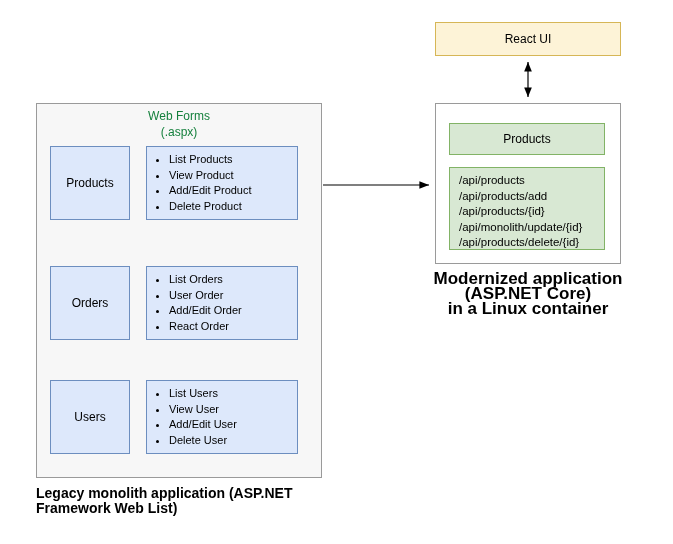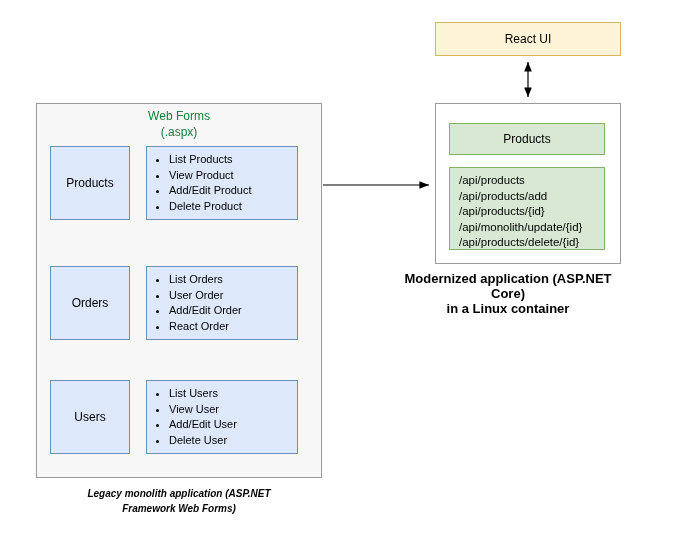--- a/index.html
+++ b/index.html
@@ -85,26 +85,24 @@
   .row2 { top: 266px; }
   .row3 { top: 380px; }
   .col-left { left: 50px; }
   .col-ops  { left: 146px; }
 
   .legacy-caption {
     position: absolute;
     left: 36px;
     top: 486px;
     width: 286px;
-    text-align: center;
-    font-size: 10px;
+    font-size: 14px;
     font-weight: bold;
     line-height: 15px;
     color: #000;
-    font-style: italic;
   }
 
   
   .react-box {
     position: absolute;
     left: 435px;
     top: 22px;
     width: 186px;
     height: 34px;
     background: #fdf3d7;
@@ -154,25 +152,25 @@
     padding: 5px 0 8px 9px;
   }
   .api-green div {
     font-size: 11.5px;
     line-height: 15.5px;
     color: #000;
   }
 
   .modern-caption {
     position: absolute;
-    left: 391px;
+    left: 411px;
     top: 271px;
     width: 234px;
     text-align: center;
-    font-size: 13px;
+    font-size: 17px;
     font-weight: bold;
     line-height: 15px;
     color: #000;
   }
 
   svg.arrows {
     position: absolute;
     left: 0; top: 0;
     width: 673px;
     height: 544px;
@@ -221,21 +219,21 @@
     <ul>
       <li>List Users</li>
       <li>View User</li>
       <li>Add/Edit User</li>
       <li>Delete User</li>
     </ul>
   </div>
 
   <div class="legacy-caption">
     <span>Legacy monolith application (ASP.NET</span><br>
-    <span>Framework Web Forms)</span>
+    <span>Framework Web List)</span>
   </div>
 
   <div class="react-box">
     <span>React UI</span>
   </div>
 
   <div class="modern-box"></div>
   <div class="products-green">
     <span>Products</span>
   </div>

